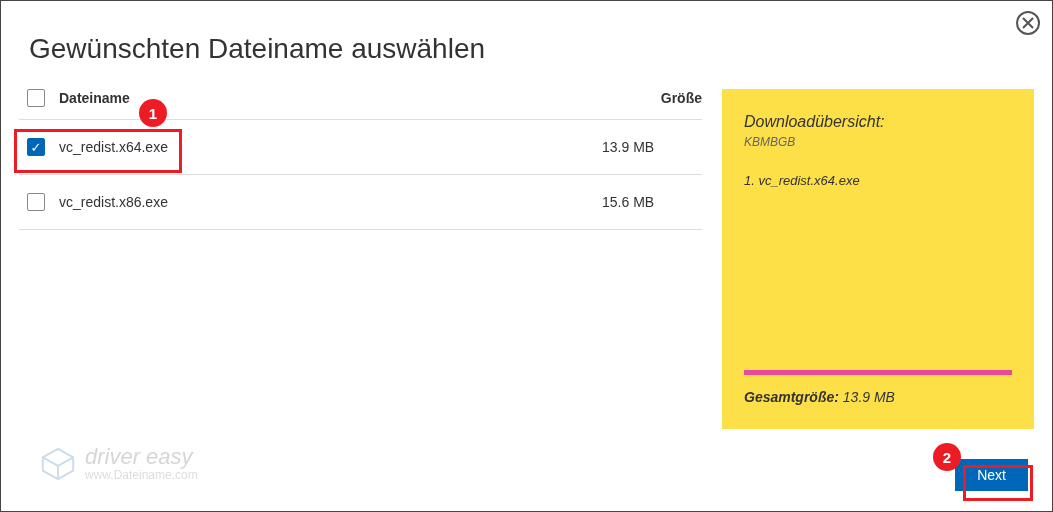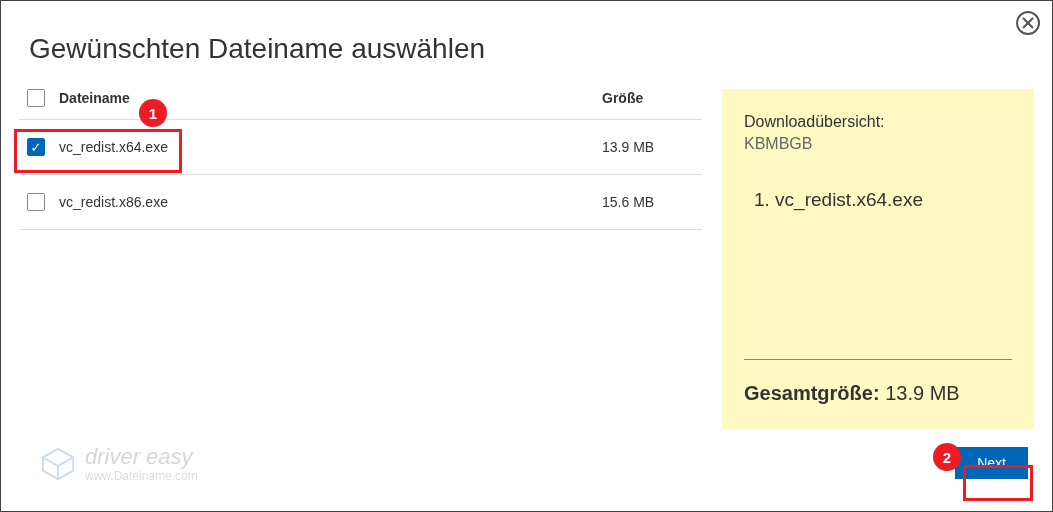--- a/index.html
+++ b/index.html
@@ -40,30 +40,32 @@
     .main-layout {
       display: flex;
       padding: 0 18px 0 18px;
     }
     .left-panel {
       flex: 1;
       padding-right: 20px;
     }
     .right-panel {
       width: 312px;
-      background: #fef9c3;
+      background: #fde047;
       padding: 24px 22px;
       position: relative;
       height: 340px;
+      font-style: italic;
     }
     .table-header {
       display: flex;
       align-items: center;
       padding: 0 0 12px 8px;
       border-bottom: 1px solid #ddd;
+      text-align: right;
     }
     .table-header .col-name {
       display: flex;
       align-items: center;
       flex: 1;
       font-weight: 600;
       font-size: 14px;
       color: #333;
     }
     .table-header .col-size {
@@ -125,59 +127,57 @@
       font-size: 15px;
       font-weight: bold;
       z-index: 10;
     }
     .summary-title {
       font-size: 16px;
       color: #333;
       margin-bottom: 4px;
     }
     .summary-sub {
-      font-size: 16px;
+      font-size: 12px;
       color: #666;
-      margin-bottom: 36px;
+      margin-bottom: 24px;
     }
     .summary-item {
-      font-size: 19px;
-      color: #333;
-      margin-left: 10px;
+      font-size: 13px;
+      color: #333;
     }
     .summary-total {
       position: absolute;
       bottom: 24px;
       left: 22px;
       right: 22px;
-      border-top: 1px solid #ec4899;
-      padding-top: 22px;
-      font-size: 20px;
+      border-top: 5px solid #ec4899;
+      padding-top: 14px;
+      font-size: 14px;
       color: #333;
     }
     .summary-total strong {
       font-weight: 600;
     }
     .next-btn {
       position: absolute;
-      bottom: 32px;
+      bottom: 20px;
       right: 24px;
       background: #0067b8;
       color: #fff;
       border: none;
       padding: 8px 22px;
       font-size: 14px;
       cursor: pointer;
     }
     .watermark {
       position: absolute;
       bottom: 28px;
       left: 38px;
       display: flex;
-      align-items: center;
       opacity: 0.4;
       color: #888;
     }
     .watermark-icon {
       width: 38px;
       height: 38px;
       margin-right: 8px;
     }
     .watermark-text {
       line-height: 1.1;

